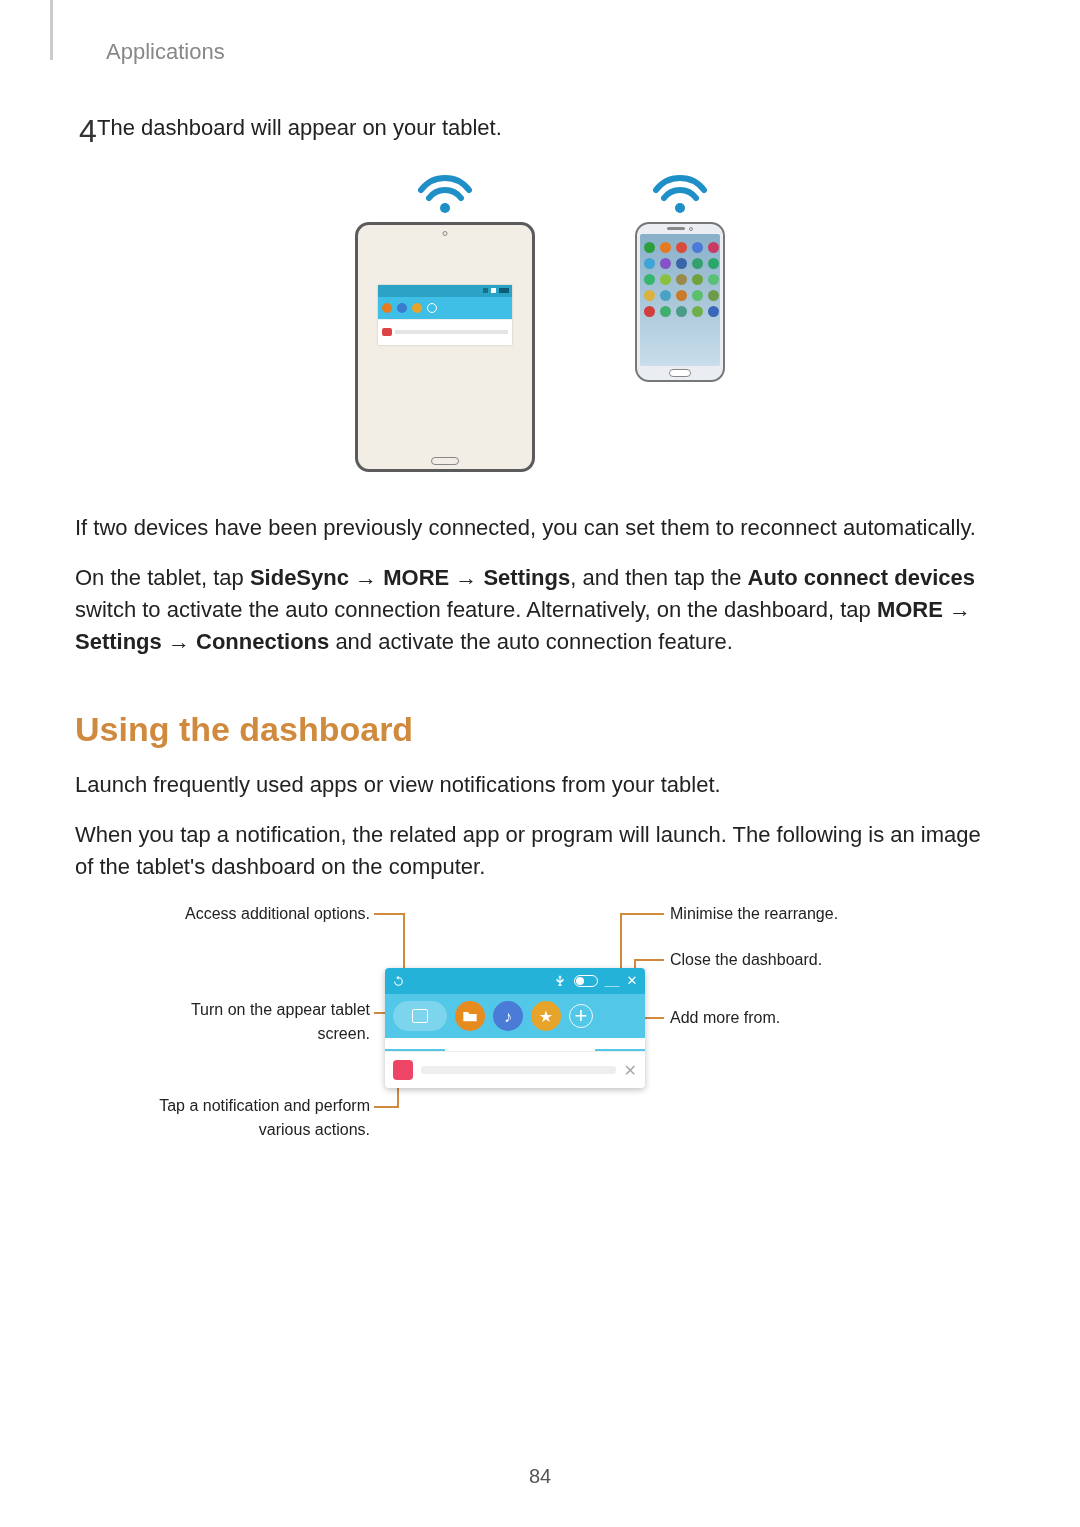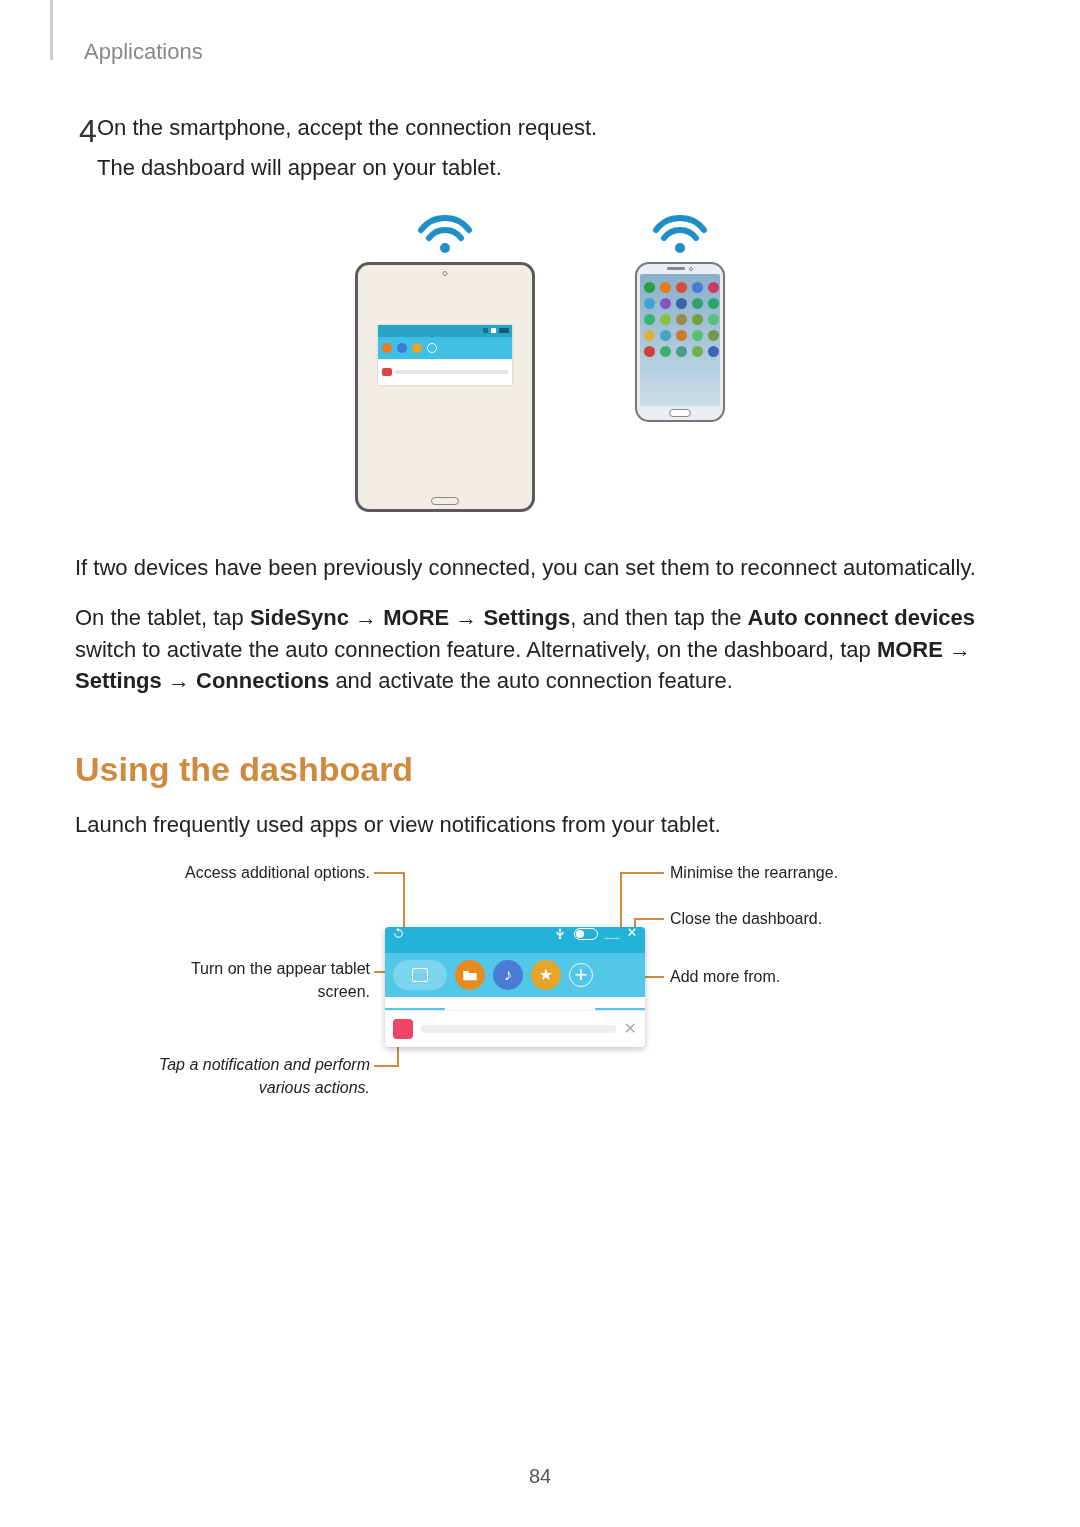--- a/index.html
+++ b/index.html
@@ -15,21 +15,21 @@
   }
   .header-bar {
     position: absolute;
     top: 0; left: 50px;
     width: 3px; height: 60px;
     background: #ccc;
   }
   .header-section {
     position: absolute;
     top: 36px;
-    left: 84px;
+    left: 106px;
     color: #888;
     font-size: 22px;
   }
   .content {
     position: absolute;
     top: 100px; left: 75px; right: 75px;
   }
   .step-num {
     position: absolute;
     left: -18px;
@@ -113,21 +113,21 @@
     left: 275px; top: 66px;
     width: 260px;
     border-radius: 4px;
     background:#fff;
     box-shadow: 0 2px 6px rgba(0,0,0,.25);
     overflow:hidden;
   }
   .dash-top {
     height: 26px;
     background: #25b2d9;
-    display:flex; align-items:flex-start;
+    display:flex; align-items:center;
     padding: 0 6px;
     gap: 6px;
     color:#fff;
     font-size:13px;
   }
   .dash-top .spacer{flex:1;}
   .dash-top .ic{width:14px;height:14px;display:flex;align-items:center;justify-content:center;}
   .dash-mid {
     height: 44px;
     background: #52c7e7;
@@ -175,21 +175,20 @@
 </head>
 <body>
 
 <div class="header-bar"></div>
 <div class="header-section">Applications</div>
 
 <div class="content">
 
   <div class="step-block">
     <div class="step-num">4</div>
-    <p>On the smartphone, accept the connection request.</p>
     <p>The dashboard will appear on your tablet.</p>
   </div>
 
   <div class="devices-row">
     <div>
       <svg class="wifi-icon" width="60" height="44" viewBox="0 0 60 44">
         <path d="M6 20 A30 30 0 0 1 54 20" stroke="#1f8fc8" stroke-width="6" fill="none" stroke-linecap="round"></path>
         <path d="M14 28 A20 20 0 0 1 46 28" stroke="#1f8fc8" stroke-width="6" fill="none" stroke-linecap="round"></path>
         <circle cx="30" cy="38" r="5" fill="#1f8fc8"></circle>
       </svg>
@@ -260,29 +259,30 @@
     </div>
   </div>
 
   <p class="para">If two devices have been previously connected, you can set them to reconnect automatically.</p>
   <p class="para">
     <span>On the tablet, tap </span><span class="bold">SideSync</span><span> → </span><span class="bold">MORE</span><span> → </span><span class="bold">Settings</span><span>, and then tap the </span><span class="bold">Auto connect devices</span><span> switch to activate the auto connection feature. Alternatively, on the dashboard, tap </span><span class="bold">MORE</span><span> → </span><span class="bold">Settings</span><span> → </span><span class="bold">Connections</span><span> and activate the auto connection feature.</span>
   </p>
 
   <h2 class="section-title">Using the dashboard</h2>
   <p class="para">Launch frequently used apps or view notifications from your tablet.</p>
+  <p class="para">When you tap a notification, the related app or program will launch. The following is an image of the tablet's dashboard on the computer.</p>
 
   <div class="diagram-wrap">
 
     <div class="callout right-align" style="left:0;top:0;width:260px;">Access additional options.</div>
     <div class="callout right-align" style="left:0;top:96px;width:260px;">
       <div>Turn on the appear tablet</div>
         <div>screen.</div>
     </div>
-    <div class="callout right-align" style="left:-10px;top:192px;width:270px;font-style:italic;">
+    <div class="callout right-align" style="left:-10px;top:192px;width:270px;">
       <div>Tap a notification and perform</div>
         <div>various actions.</div>
     </div>
 
     <div class="callout" style="left:560px;top:0;">Minimise the rearrange.</div>
     <div class="callout" style="left:560px;top:46px;">Close the dashboard.</div>
     <div class="callout" style="left:560px;top:104px;">Add more from.</div>
 
     <div class="line" style="left:264px;top:11px;width:30px;height:2px;"></div>
     <div class="line" style="left:293px;top:11px;width:2px;height:66px;"></div>

